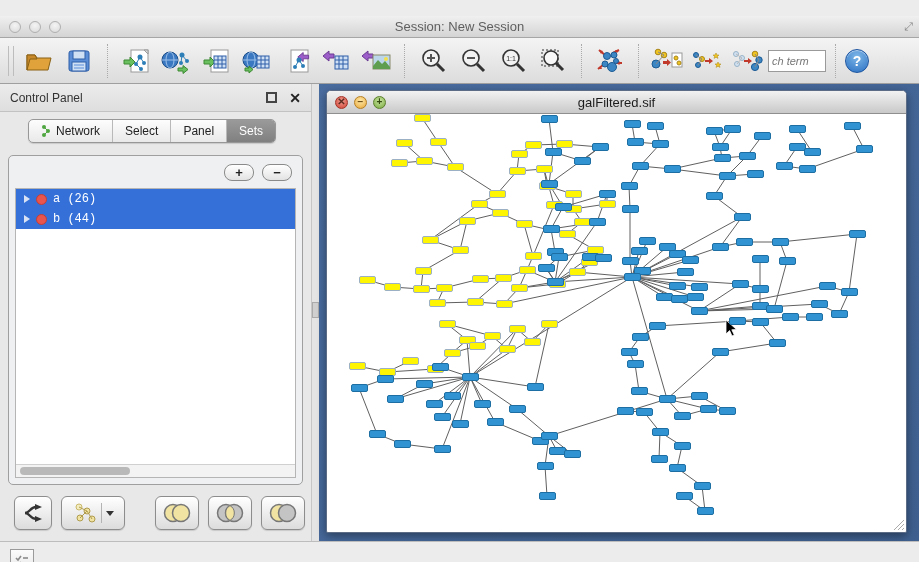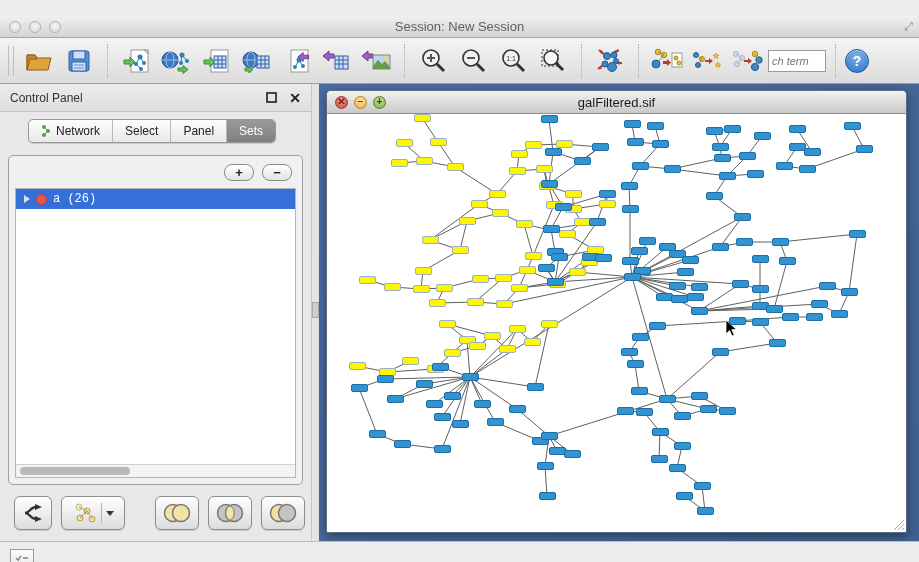--- a/index.html
+++ b/index.html
@@ -357,20 +357,25 @@
         <div class="mini-btn">
             <span>−</span>
           </div>
       </div>
       <div class="tree">
         <div class="tree-rows">
           <div class="trow selected">
             <span class="tri"></span>
             <span class="reddot"></span>
             <span class="trow-label">a (26)</span>
+          </div>
+          <div class="trow selected">
+            <span class="tri"></span>
+            <span class="reddot"></span>
+            <span class="trow-label">b (44)</span>
           </div>
         </div>
         <div class="hscroll">
           <div class="hthumb"></div>
         </div>
       </div>
     </div>
 
     <div class="cp-toolbar">
       <div class="cpb cpb-fork">

